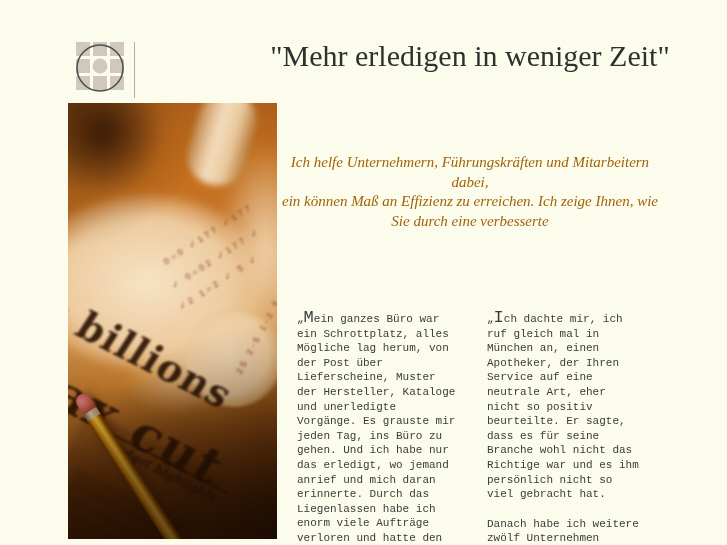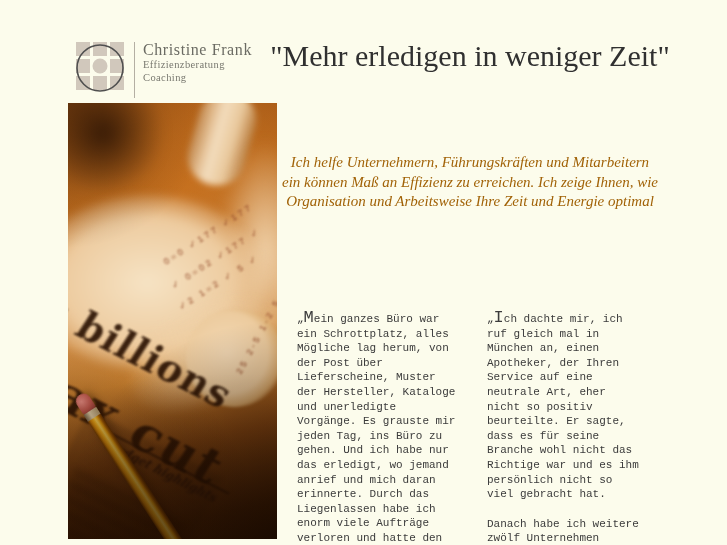--- a/index.html
+++ b/index.html
@@ -116,33 +116,29 @@
         <rect x="1" y="19" width="14" height="14"></rect>
         <rect x="35" y="19" width="14" height="14"></rect>
         <rect x="1" y="36" width="14" height="14"></rect>
         <rect x="18" y="36" width="14" height="14"></rect>
         <rect x="35" y="36" width="14" height="14"></rect>
         <circle cx="25" cy="26" r="7.5"></circle>
       </g>
       <circle cx="25" cy="28" r="23" fill="none" stroke="#4f4f4f" stroke-width="1.6"></circle>
     </svg>
     <div class="logo-sep"></div>
-    <div class="logo-text">
-      <div class="logo-name">Christine Frank</div>
-      <div class="logo-sub">Effizienzberatung</div>
-      <div class="logo-sub">Coaching</div>
-    </div>
   </header>
 
   <h1 class="headline">"Mehr erledigen in weniger Zeit"</h1>
 
   <div class="intro">
     <div>Ich helfe Unternehmern, Führungskräften und Mitarbeitern</div>
+    <div>dabei,</div>
     <div>ein können Maß an Effizienz zu erreichen. Ich zeige Ihnen, wie</div>
-    <div>Organisation und Arbeitsweise Ihre Zeit und Energie optimal</div>
+    <div>Sie durch eine verbesserte</div>
   </div>
 
   <div class="photo">
     <div class="layer ph-darktl"></div>
     <div class="layer ph-cyl"></div>
     <div class="layer ph-lightband"></div>
     <div class="layer ph-paper"></div>
     <div class="layer ph-curl"></div>
     <div class="layer ph-roll"></div>
     <div class="scrib s1">0=0 ✓177 ✓177</div>

